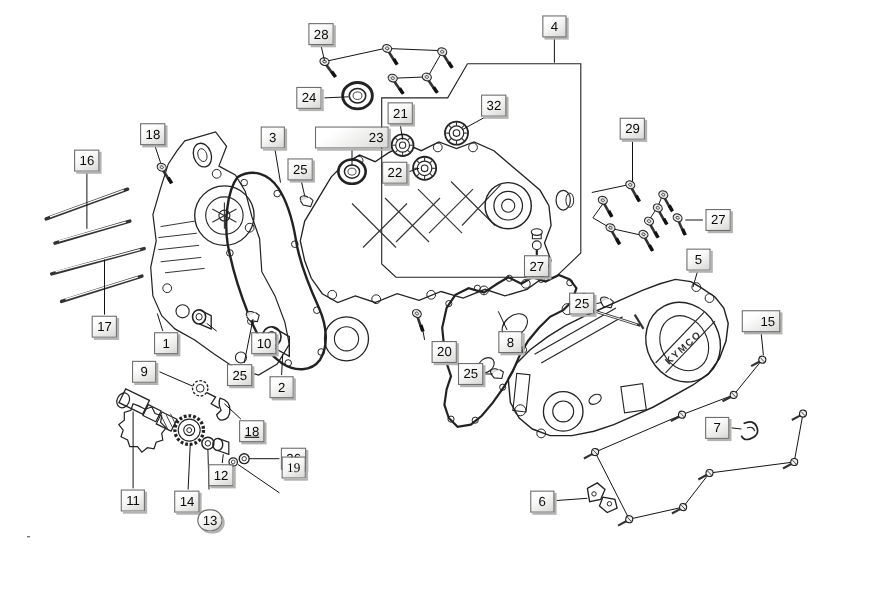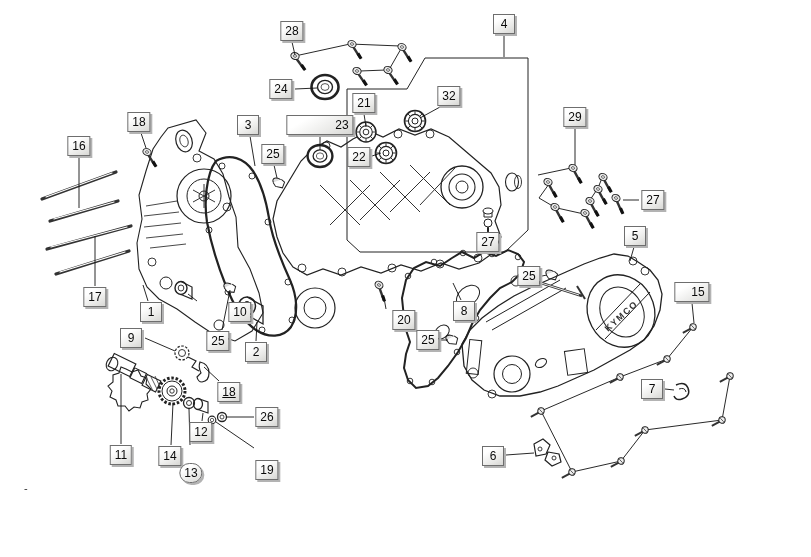--- a/index.html
+++ b/index.html
@@ -401,21 +401,21 @@
       <div class="callout" style="left: 464px; top: 311px;">8</div>
       <div class="callout" style="left: 404px; top: 320px;">20</div>
       <div class="callout" style="left: 131px; top: 338px;">9</div>
       <div class="callout" style="left: 218px; top: 341px;">25</div>
       <div class="callout" style="left: 428px; top: 340px;">25</div>
       <div class="callout" style="left: 256px; top: 352px;">2</div>
       <div class="callout" style="left: 652px; top: 389px;">7</div>
       <div class="callout" style="left: 229px; top: 392px; text-decoration: underline;">18</div>
       <div class="callout" style="left: 267px; top: 417px; text-align: right;">26</div>
       <div class="callout" style="left: 201px; top: 432px;">12</div>
-      <div class="callout" style="left: 267px; top: 470px;">19</div>
+      <div class="callout" style="left: 267px; top: 425px; font-family: Liberation Serif, serif;">19</div>
       <div class="callout" style="left: 121px; top: 455px;">11</div>
       <div class="callout" style="left: 170px; top: 456px;">14</div>
       <div class="callout" style="left: 191px; top: 473px; border-radius: 10px;">13</div>
       <div class="callout" style="left: 493px; top: 456px;">6</div>
     </div>
 
 <div class="corner-mark">-</div>
 
 </div>
 

